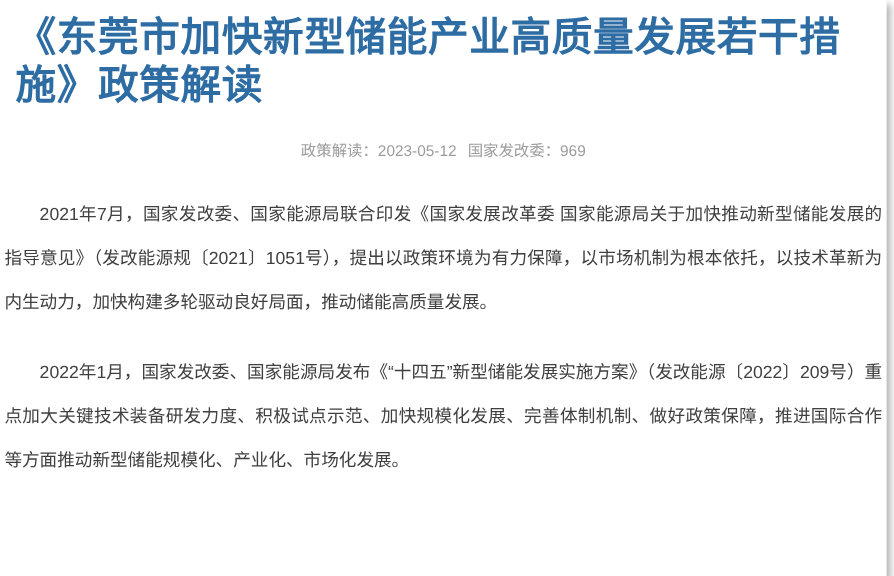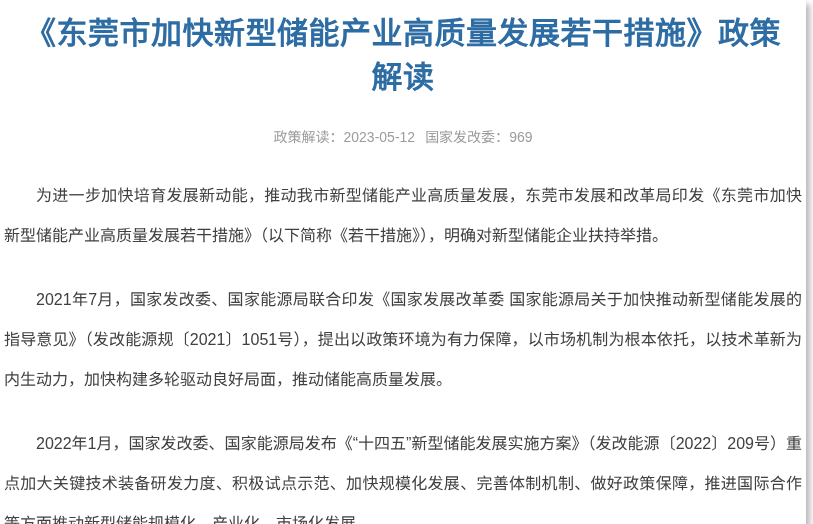--- a/index.html
+++ b/index.html
@@ -21,23 +21,22 @@
     top: 0;
     width: 806px;
     height: 524px;
     background: #ffffff;
     box-shadow: 4px 4px 6px rgba(0,0,0,0.28);
     box-sizing: border-box;
     padding: 0 4px;
   }
   .page-title {
     margin: 12px 10px 0 10px;
-    text-align: center;
     color: #2e6ca4;
-    font-size: 31px;
+    font-size: 37px;
     font-weight: bold;
     line-height: 44px;
     letter-spacing: 0.5px;
   }
   .meta-line {
     margin-top: 28px;
     text-align: center;
     color: #9c9c9c;
     font-size: 14px;
     line-height: 18px;
@@ -70,21 +69,20 @@
 <div class="viewport">
   <div class="content-card">
 
     <h1 class="page-title">《东莞市加快新型储能产业高质量发展若干措施》政策解读</h1>
 
     <div class="meta-line">
       <span class="meta-group"><span>政策解读：</span><span>2023-05-12</span></span><span class="meta-gap"></span><span class="meta-group"><span>国家发改委：</span><span>969</span></span>
     </div>
 
     <div class="article">
-      <p>为进一步加快培育发展新动能，推动我市新型储能产业高质量发展，东莞市发展和改革局印发《东莞市加快新型储能产业高质量发展若干措施》（以下简称《若干措施》），明确对新型储能企业扶持举措。</p>
 
 
       <p>2021年7月，国家发改委、国家能源局联合印发《国家发展改革委 国家能源局关于加快推动新型储能发展的指导意见》（发改能源规〔2021〕1051号），提出以政策环境为有力保障，以市场机制为根本依托，以技术革新为内生动力，加快构建多轮驱动良好局面，推动储能高质量发展。</p>
 
       <p>2022年1月，国家发改委、国家能源局发布《“十四五”新型储能发展实施方案》（发改能源〔2022〕209号）重点加大关键技术装备研发力度、积极试点示范、加快规模化发展、完善体制机制、做好政策保障，推进国际合作等方面推动新型储能规模化、产业化、市场化发展。</p>
     </div>
 
   </div>
 </div>
 

